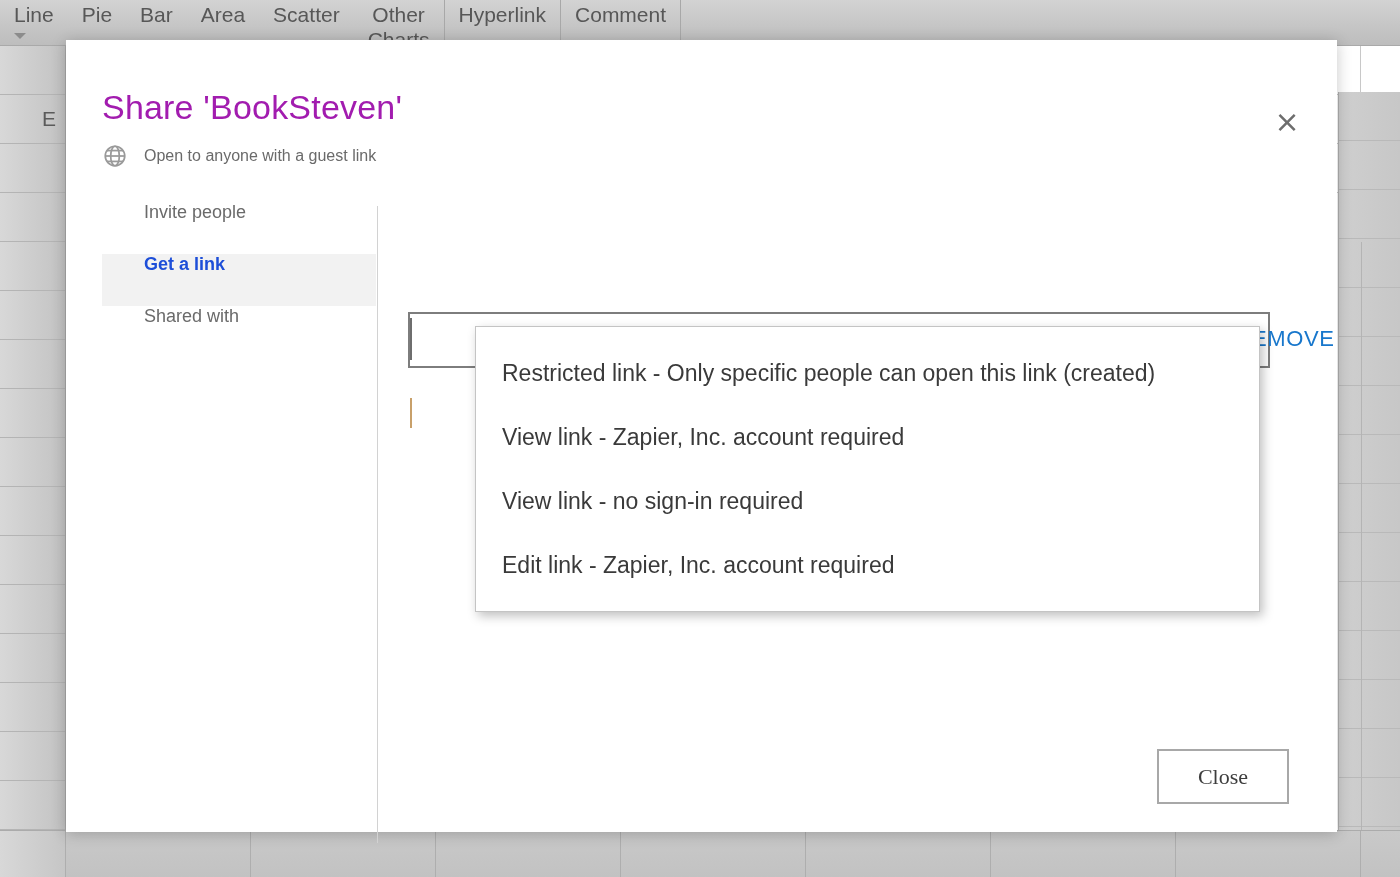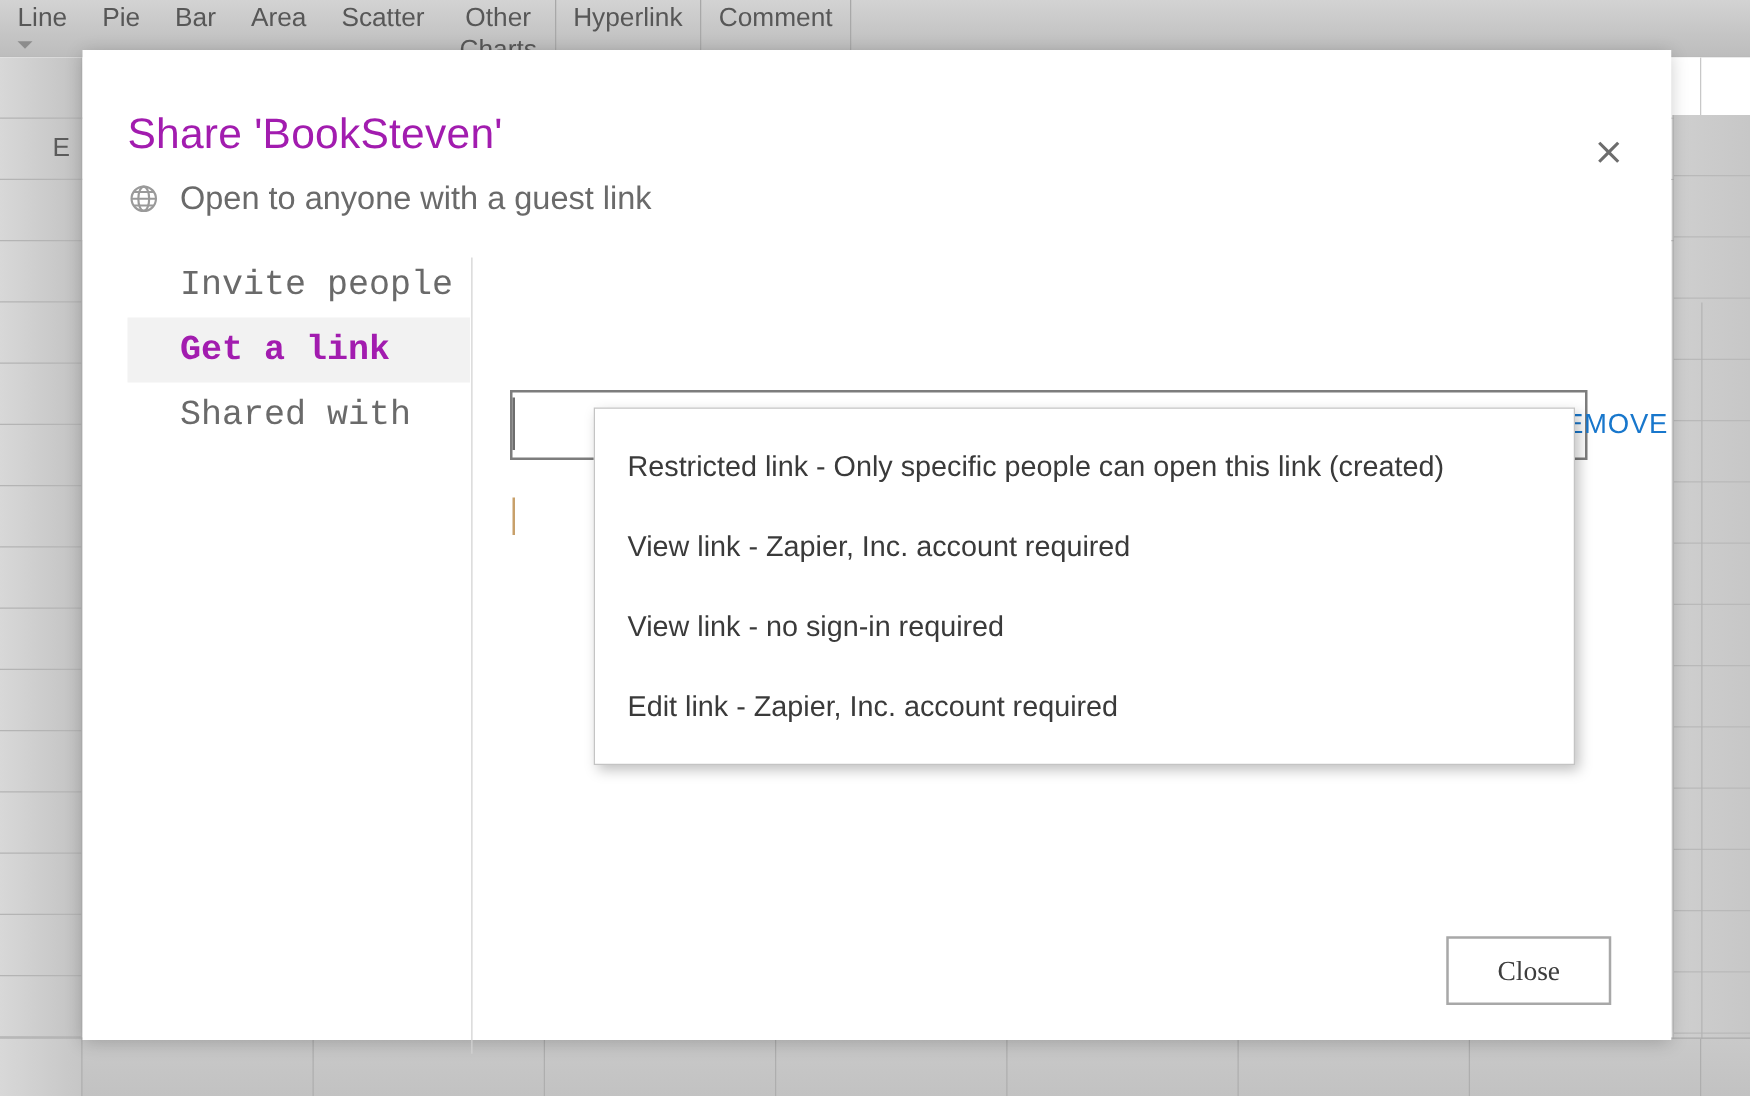--- a/index.html
+++ b/index.html
@@ -197,46 +197,44 @@
     align-items: center;
     gap: 16px;
   }
   .globe-icon {
     width: 26px;
     height: 26px;
     flex: 0 0 26px;
     color: #9a9a9a;
   }
   .dialog-subtitle .sub-text {
-    font-size: 26px;
+    font-size: 16px;
     color: #6a6a6a;
     white-space: nowrap;
   }
 
   
   .dialog-nav {
     position: absolute;
     left: 36px;
     top: 162px;
     width: 274px;
   }
   .nav-item {
     height: 52px;
     display: flex;
-    align-items: center;
     padding-left: 42px;
-    font-size: 28px;
+    font-size: 18px;
     color: #6a6a6a;
     cursor: pointer;
     white-space: nowrap;
-    font-family: Liberation Mono, monospace;
   }
   .nav-item.active {
     background: #f2f2f2;
-    color: #a21caf;
+    color: #1d4ed8;
     font-weight: bold;
   }
 
   .nav-divider {
     position: absolute;
     left: 311px;
     top: 166px;
     width: 1px;
     height: 637px;
     background: #d2d2d2;

